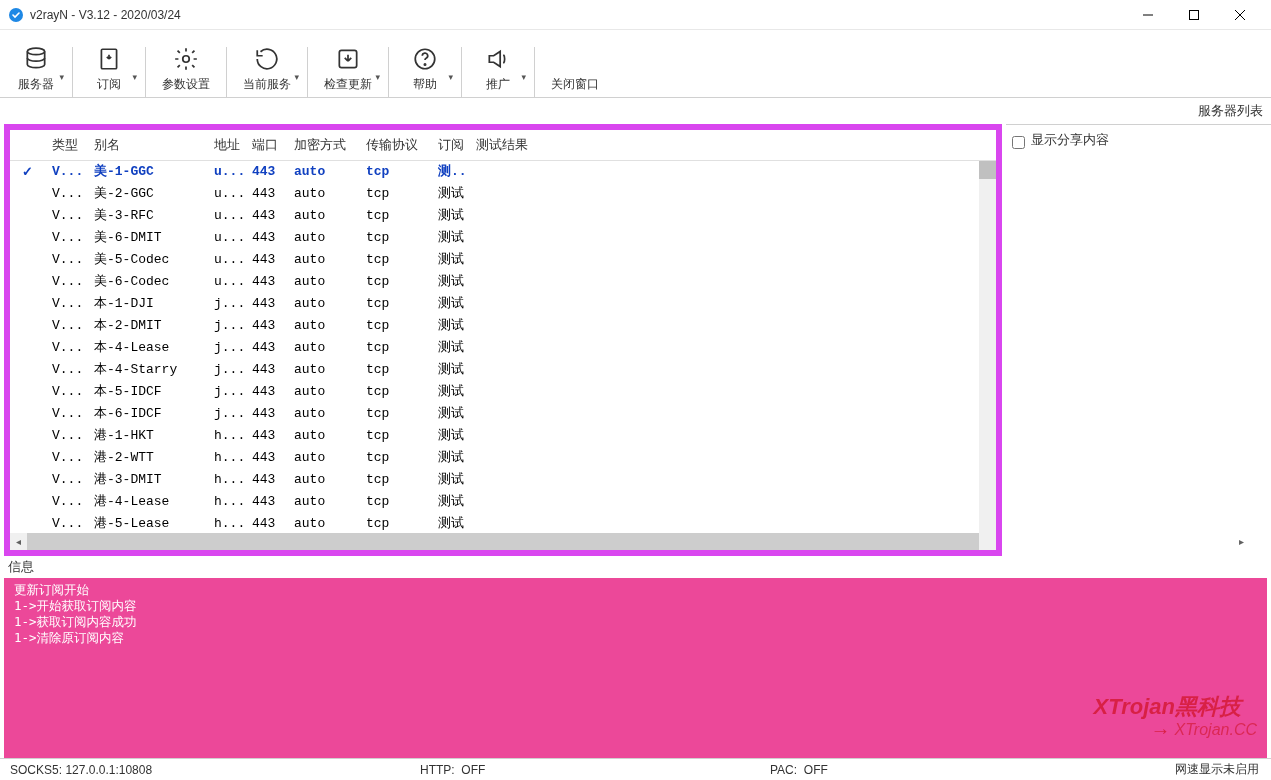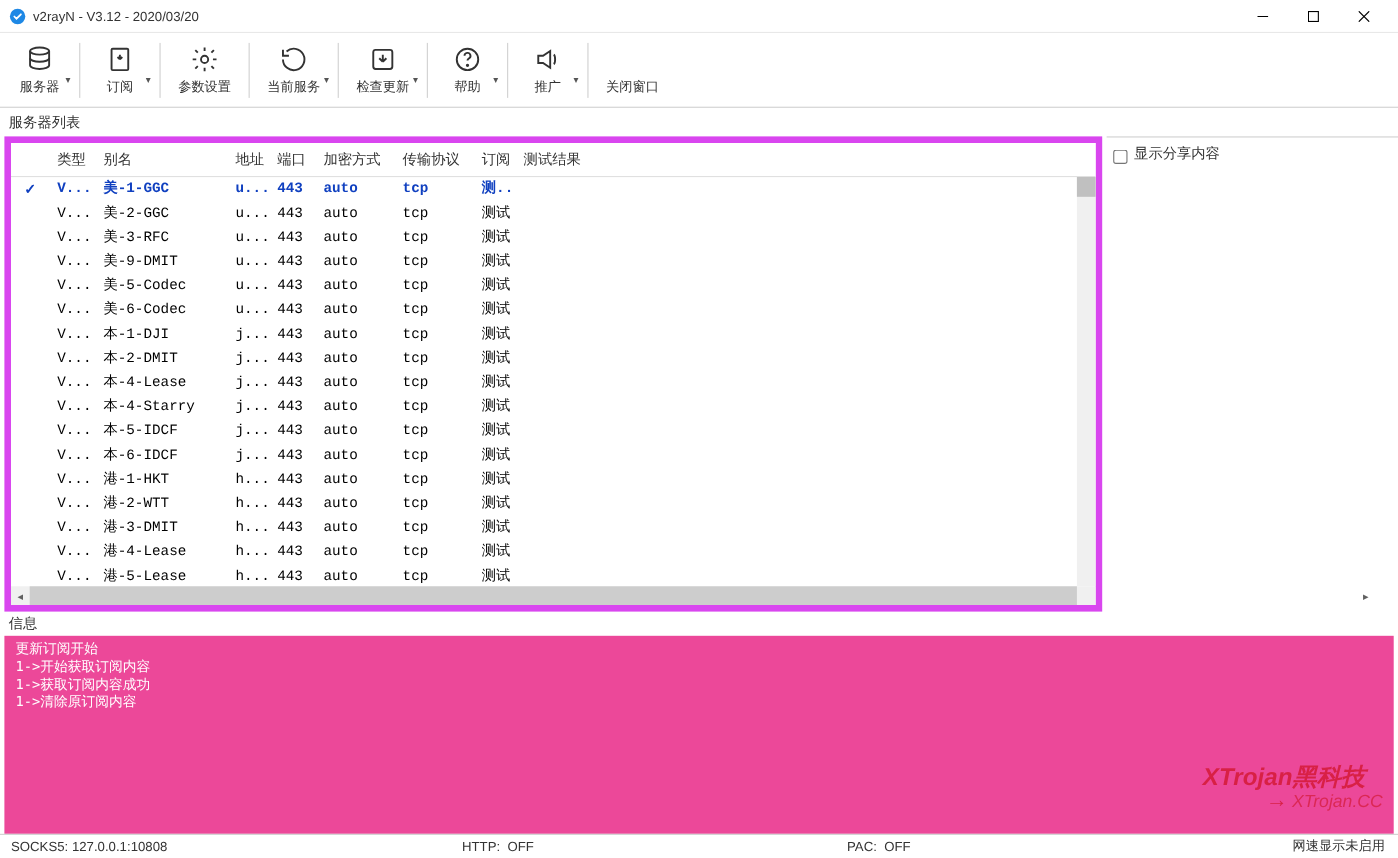--- a/index.html
+++ b/index.html
@@ -2,27 +2,27 @@
 <html><head>
 <meta charset="utf-8">
 <style>
 * { box-sizing: border-box; margin: 0; padding: 0; }
 body { font-family: "Microsoft YaHei", Arial, sans-serif; font-size: 13px; background: #fff; width: 1271px; height: 780px; overflow: hidden; display: flex; flex-direction: column; }
 .titlebar { height: 30px; display: flex; align-items: center; padding: 0 8px; border-bottom: 1px solid #e8e8e8; }
 .titlebar .app-icon { width: 16px; height: 16px; margin-right: 6px; }
 .titlebar .title { flex: 1; font-size: 12px; color: #333; }
 .titlebar .win-controls { display: flex; gap: 0; }
 .titlebar .win-btn { width: 46px; height: 30px; display: flex; align-items: center; justify-content: center; cursor: pointer; }
-.toolbar { height: 68px; display: flex; align-items: center; border-bottom: 1px solid #d0d0d0; padding: 0 6px; gap: 2px; }
+.toolbar { height: 68px; display: flex; align-items: flex-end; border-bottom: 1px solid #d0d0d0; padding: 0 6px; gap: 2px; }
 .toolbar .tb-item { display: flex; flex-direction: column; align-items: center; justify-content: center; padding: 4px 10px; cursor: pointer; min-width: 60px; position: relative; }
 .toolbar .tb-icon { width: 30px; height: 30px; display: flex; align-items: center; justify-content: center; margin-bottom: 2px; }
 .toolbar .tb-label { font-size: 12px; color: #333; white-space: nowrap; }
 .toolbar .tb-sep { width: 1px; height: 50px; background: #d0d0d0; margin: 0 4px; }
 .tb-chev { position: absolute; right: 2px; top: 32px; font-size: 9px; color: #555; }
-.section-label { font-size: 13px; color: #333; padding: 4px 8px; }
+.section-label { font-size: 13px; color: #333; padding: 4px 8px; text-align: right; }
 .main { flex: 1; display: flex; min-height: 0; }
 .list-area { flex: 1; display: flex; flex-direction: column; border: 6px solid #d946ef; margin: 0 4px; min-height: 0; }
 .list-header { display: flex; padding: 4px 0 4px 8px; border-bottom: 1px solid #e0e0e0; font-size: 13px; color: #333; background: #fff; }
 .list-header > div, .row > div { padding: 2px 4px; }
 .col-check { width: 30px; }
 .col-type { width: 42px; }
 .col-alias { width: 120px; }
 .col-addr { width: 38px; }
 .col-port { width: 42px; }
 .col-enc { width: 72px; }
@@ -55,21 +55,21 @@
 </head>
 <body>
 
 <div class="titlebar">
   <span class="app-icon">
     <svg viewBox="0 0 16 16" width="16" height="16">
         <circle cx="8" cy="8" r="7" fill="#1e88e5"></circle>
         <path d="M5 8l2 2 4-4" stroke="#fff" stroke-width="1.6" fill="none" stroke-linecap="round"></path>
       </svg>
   </span>
-  <span class="title">v2rayN - V3.12 - 2020/03/20</span>
+  <span class="title">v2rayN - V3.12 - 2020/03/24</span>
   <div class="win-controls">
     <div class="win-btn">
         <svg width="10" height="10">
           <line x1="0" y1="5" x2="10" y2="5" stroke="#000" stroke-width="1"></line>
         </svg>
       </div>
     <div class="win-btn">
         <svg width="10" height="10">
           <rect x="0.5" y="0.5" width="9" height="9" fill="none" stroke="#000" stroke-width="1"></rect>
         </svg>
@@ -216,21 +216,21 @@
           <div class="col-addr">u...</div>
           <div class="col-port">443</div>
           <div class="col-enc">auto</div>
           <div class="col-proto">tcp</div>
           <div class="col-sub">测试</div>
           <div class="col-result"></div>
         </div>
         <div class="row">
           <div class="col-check"></div>
           <div class="col-type">V...</div>
-          <div class="col-alias">美-9-DMIT</div>
+          <div class="col-alias">美-6-DMIT</div>
           <div class="col-addr">u...</div>
           <div class="col-port">443</div>
           <div class="col-enc">auto</div>
           <div class="col-proto">tcp</div>
           <div class="col-sub">测试</div>
           <div class="col-result"></div>
         </div>
         <div class="row">
           <div class="col-check"></div>
           <div class="col-type">V...</div>

